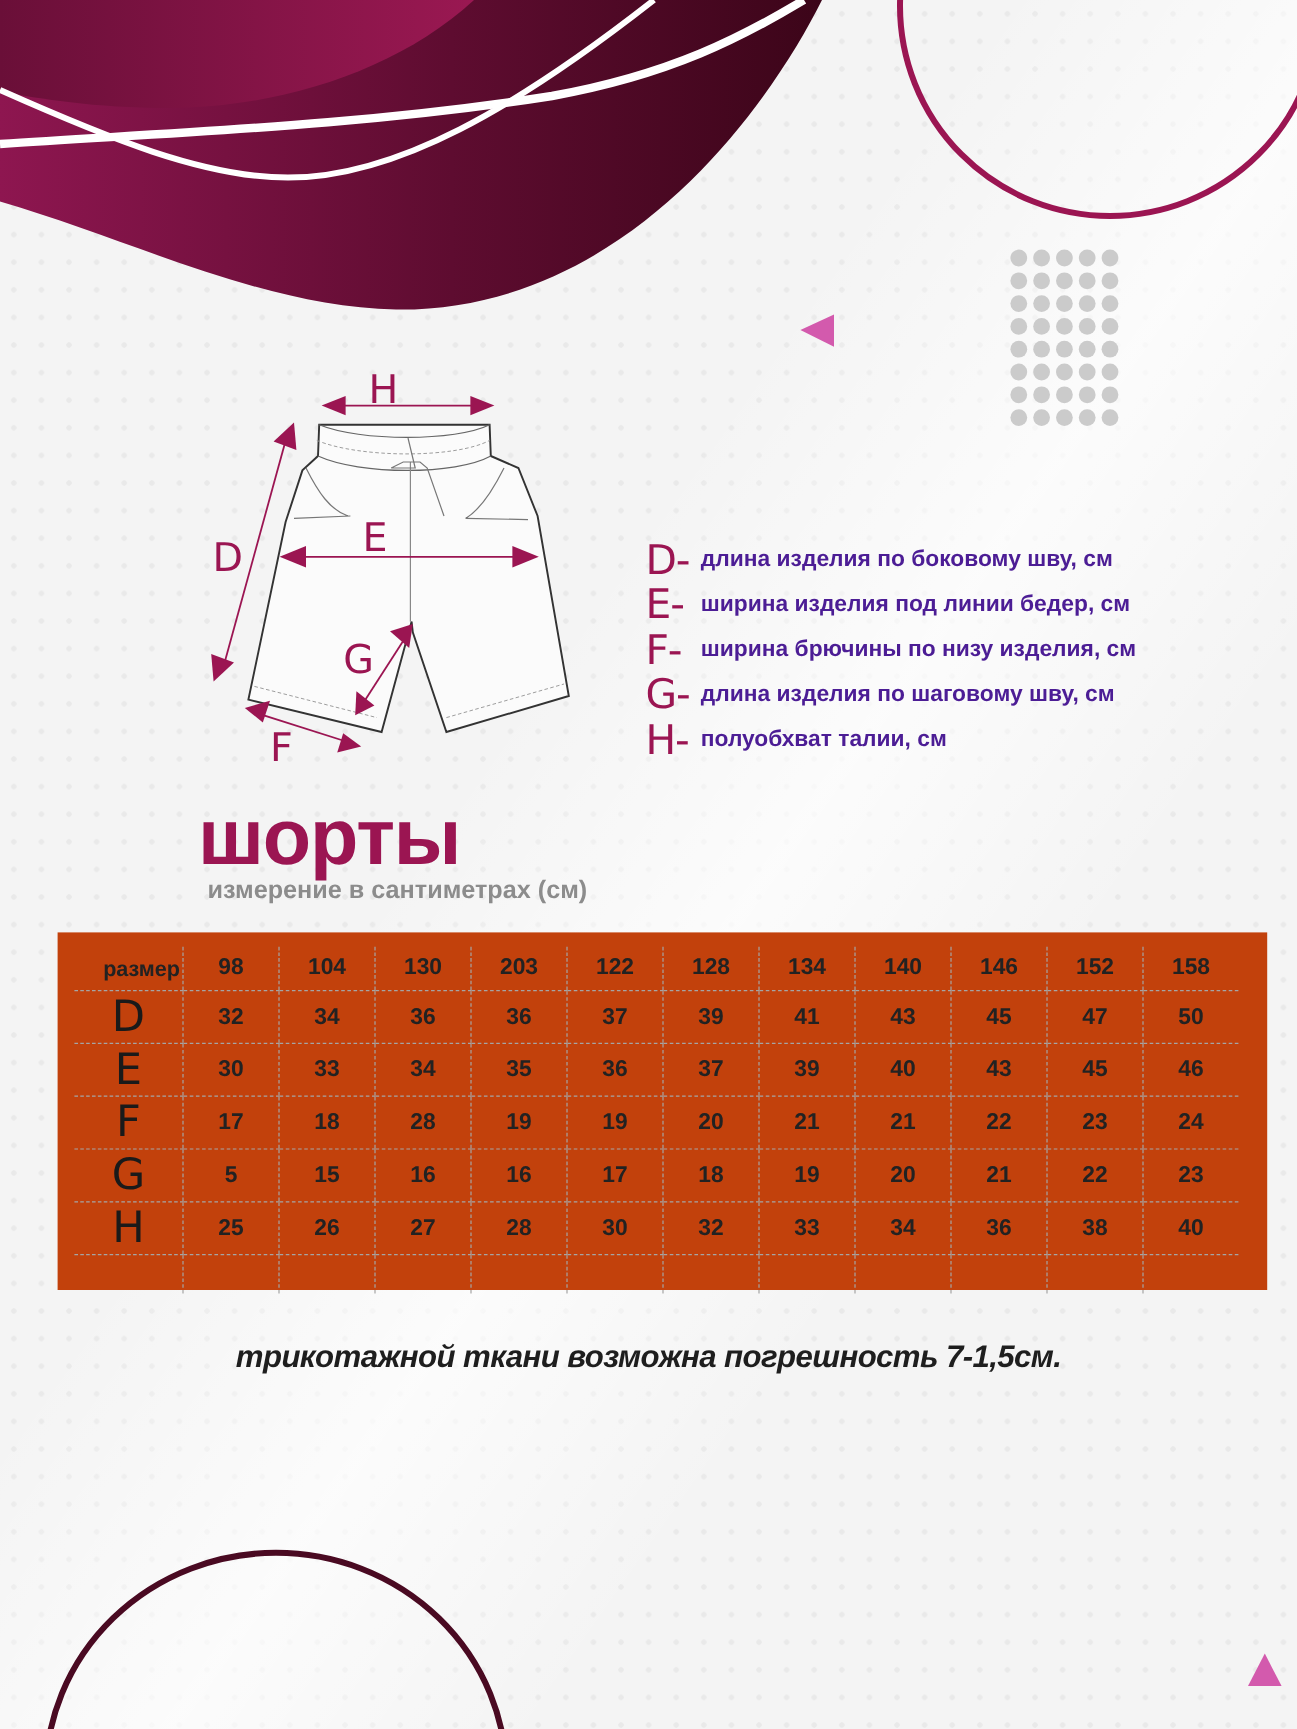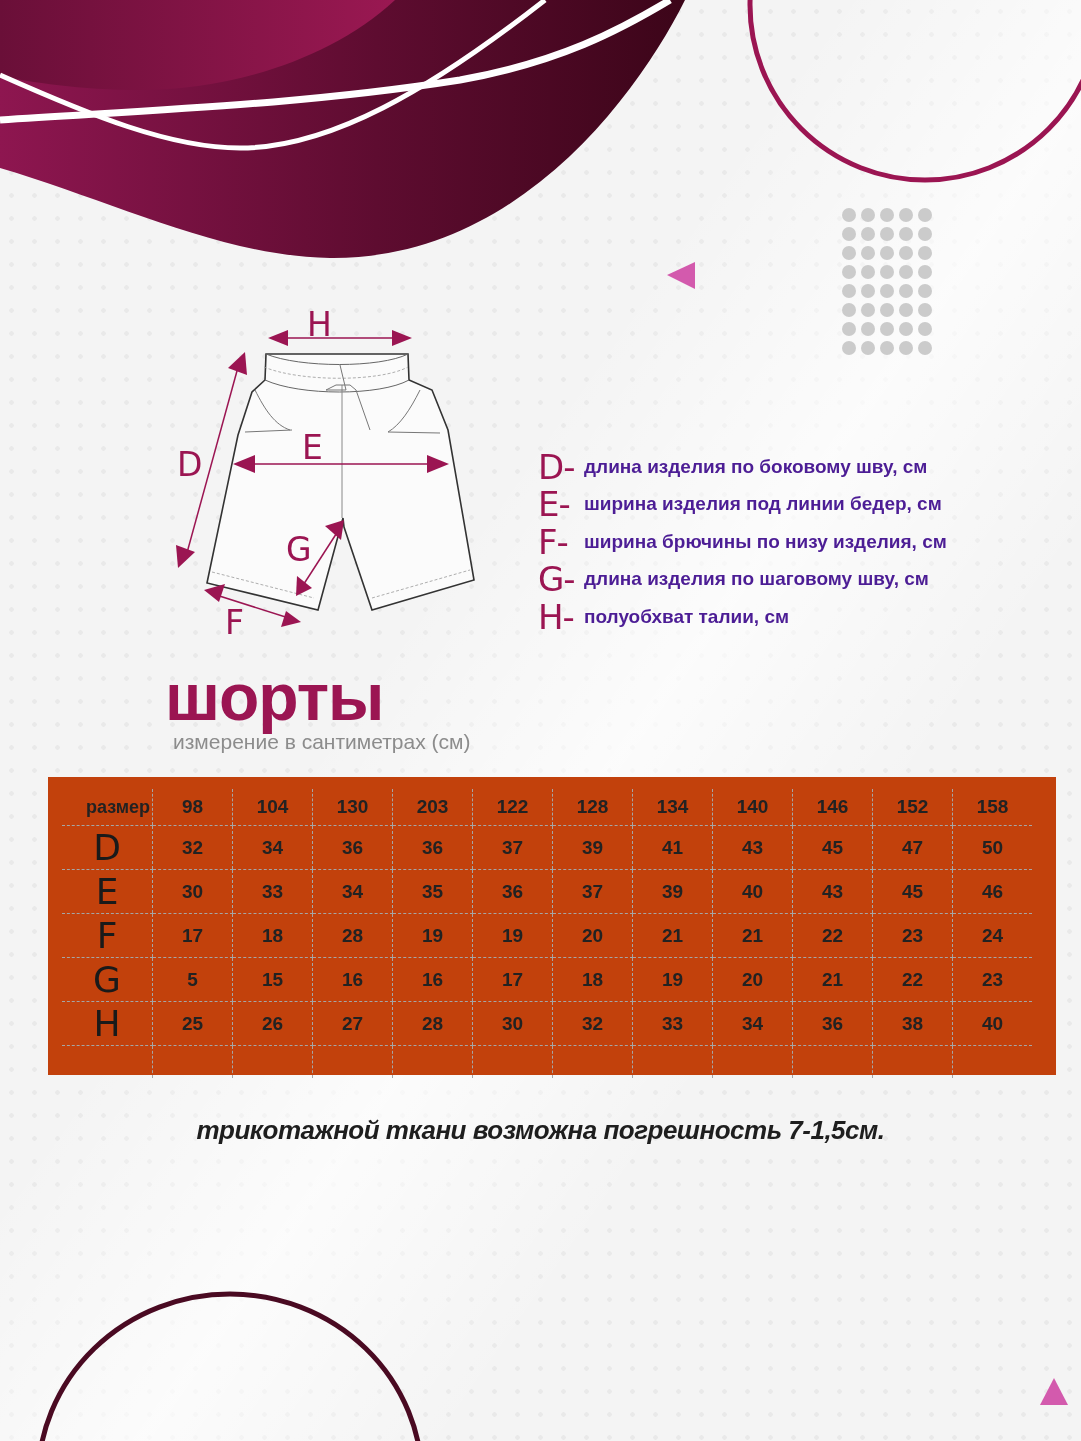--- a/index.html
+++ b/index.html
@@ -24,21 +24,21 @@
     display:grid; grid-template-columns:repeat(5,14px); grid-auto-rows:14px; gap:5px;
   }
   .dotgrid span { width:14px; height:14px; border-radius:50%; background:#cbcbcb; display:block; }
 
   .legend { position:absolute; left:538px; top:448px; }
   .legend-row { display:flex; align-items:center; height:37.5px; }
   .legend-letter { font-family:"DejaVu Sans", sans-serif; font-size:34px; color:#9b1552; width:46px; letter-spacing:-1px; }
   .legend-text { font-size:19px; font-weight:bold; color:#4c1d95; }
 
   .title { position:absolute; left:165px; top:664px; font-size:66px; font-weight:bold; color:#9b1552; letter-spacing:-1px; line-height:1; }
-  .subtitle { position:absolute; left:173px; top:730px; font-size:21px; font-weight:normal; color:#8c8c8c; }
+  .subtitle { position:absolute; left:173px; top:730px; font-size:21px; font-weight:bold; color:#8c8c8c; }
 
   .table-box { position:absolute; left:48px; top:777px; width:1008px; height:298px; background:#c2410c; }
   table { position:absolute; left:14px; top:12px; border-collapse:collapse; }
   td { height:43px; text-align:center; font-size:19px; font-weight:bold; color:#222; border-left:1px dashed #a5a5a5; border-bottom:1px dashed #a5a5a5; padding:0; }
   td.first { border-left:none; width:88px; }
   td.cell { width:79px; }
   tr.header td { height:36px; }
   td.hdr-label { font-size:18px; text-align:right; padding-right:2px; }
   td.rowlabel { font-family:"DejaVu Sans", sans-serif; font-size:36px; font-weight:normal; color:#1a1a1a; }
   tr.empty td { border-bottom:none; height:32px; }

